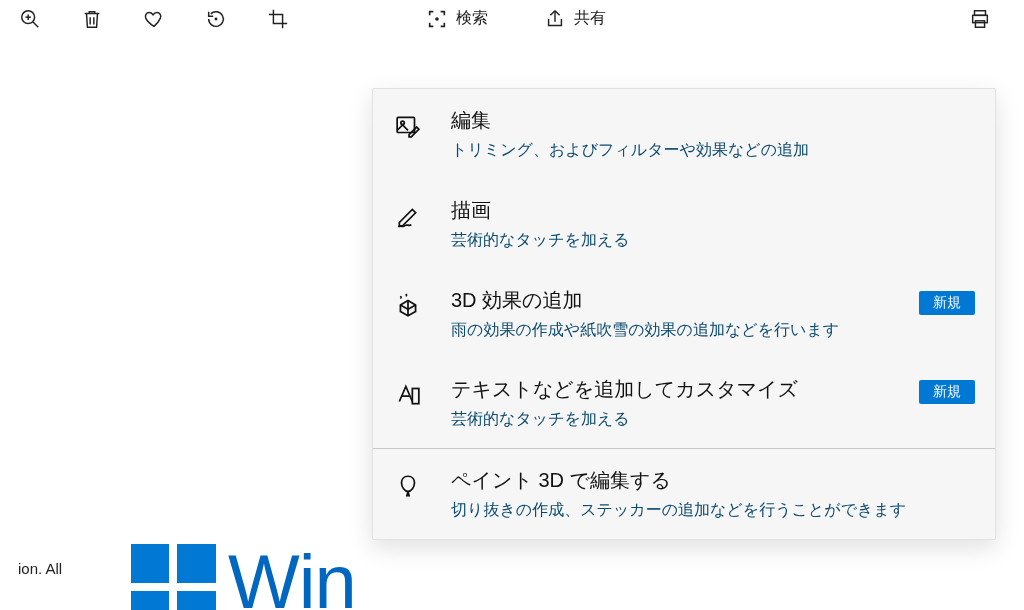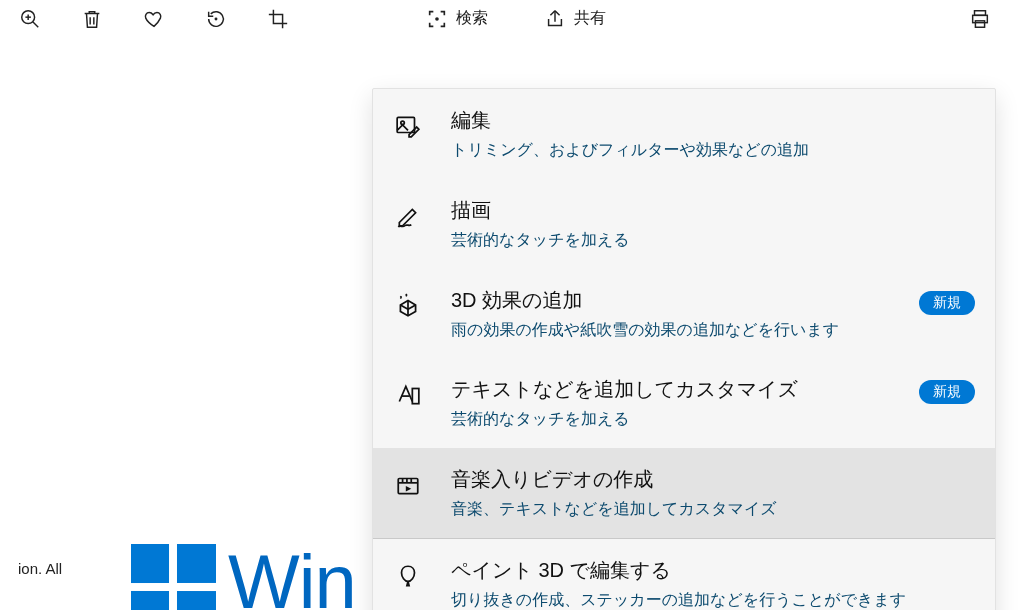--- a/index.html
+++ b/index.html
@@ -19,21 +19,21 @@
   .winlogo .tiles { width: 86px; height: 86px; display: grid; grid-template-columns: 1fr 1fr; grid-template-rows: 1fr 1fr; gap: 8px; transform: perspective(320px) rotateY(-4deg); }
   .winlogo .tiles div { background: #0078d4; }
   .wintext { font-size: 76px; font-weight: 400; color: #0067c0; letter-spacing: -1px; line-height: 1; }
   .menu { position: absolute; left: 372px; top: 24px; width: 624px; background: #f6f6f6; border: 1px solid #e2e2e2; border-radius: 2px; box-shadow: 0 8px 24px rgba(0,0,0,0.12); overflow: hidden; }
   .mitem { display: flex; align-items: flex-start; gap: 28px; padding: 18px 20px; cursor: pointer; position: relative; }
   .mitem.active { background: #e3e3e3; }
   .mitem .mic { width: 30px; height: 30px; flex: 0 0 30px; display: flex; align-items: center; justify-content: center; margin-top: 4px; }
   .mitem .mtext { display: flex; flex-direction: column; gap: 6px; min-width: 0; }
   .mtitle { font-size: 20px; color: #111; font-weight: 400; }
   .mdesc  { font-size: 16px; color: #0c4a6e; line-height: 1.3; }
-  .badge { position: absolute; right: 20px; top: 22px; background: #0078d4; color: #fff; border-radius: 12px; padding: 3px 14px; font-size: 14px; font-family: Liberation Mono, monospace; }
+  .badge { position: absolute; right: 20px; top: 22px; background: #0078d4; color: #fff; border-radius: 2px; padding: 3px 14px; font-size: 14px; font-family: Liberation Mono, monospace; }
   .sep { height: 1px; background: #c9c9c9; margin: 0; }
 </style>
 </head>
 <body>
 
 <div class="toolbar">
   <div class="tbtn iconOnly">
     <span class="ico">
       <svg viewBox="0 0 24 24" width="22" height="22" fill="none" stroke="#222" stroke-width="1.6">
           <circle cx="10" cy="10" r="7"></circle>
@@ -189,36 +189,20 @@
             <rect x="16" y="6" width="6" height="14"></rect>
           </svg>
       </span>
       <div class="mtext">
         <div class="mtitle">テキストなどを追加してカスタマイズ</div>
         <div class="mdesc">芸術的なタッチを加える</div>
       </div>
       <span class="badge">新規</span>
     </div>
 
-    <div class="mitem active">
-      <span class="mic">
-        <svg viewBox="0 0 24 24" width="26" height="26" fill="none" stroke="#111" stroke-width="1.6">
-            <rect x="3" y="6" width="18" height="14" rx="1"></rect>
-            <line x1="3" y1="10" x2="21" y2="10"></line>
-            <line x1="7" y1="6" x2="7" y2="10"></line>
-            <line x1="11" y1="6" x2="11" y2="10"></line>
-            <line x1="15" y1="6" x2="15" y2="10"></line>
-            <polygon points="10,13 10,18 15,15.5" fill="#111" stroke="none"></polygon>
-          </svg>
-      </span>
-      <div class="mtext">
-        <div class="mtitle">音楽入りビデオの作成</div>
-        <div class="mdesc">音楽、テキストなどを追加してカスタマイズ</div>
-      </div>
-    </div>
 
     <div class="sep"></div>
 
     <div class="mitem">
       <span class="mic">
         <svg viewBox="0 0 24 24" width="26" height="26" fill="none" stroke="#111" stroke-width="1.6">
             <path d="M12 3c4 0 6 3 6 6 0 4-3 8-6 8s-6-4-6-8c0-3 2-6 6-6z"></path>
             <path d="M12 17l-1 4h2l-1-4z"></path>
           </svg>
       </span>

